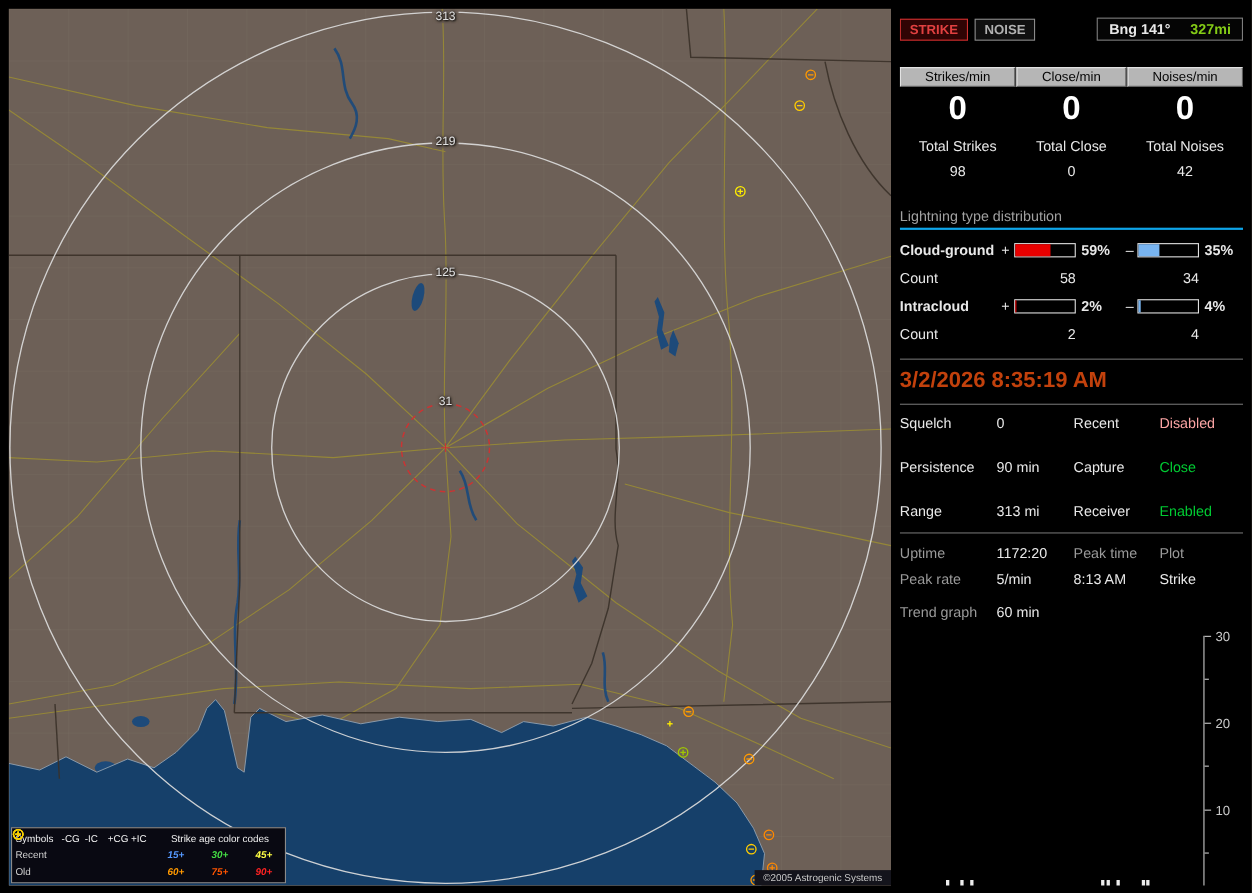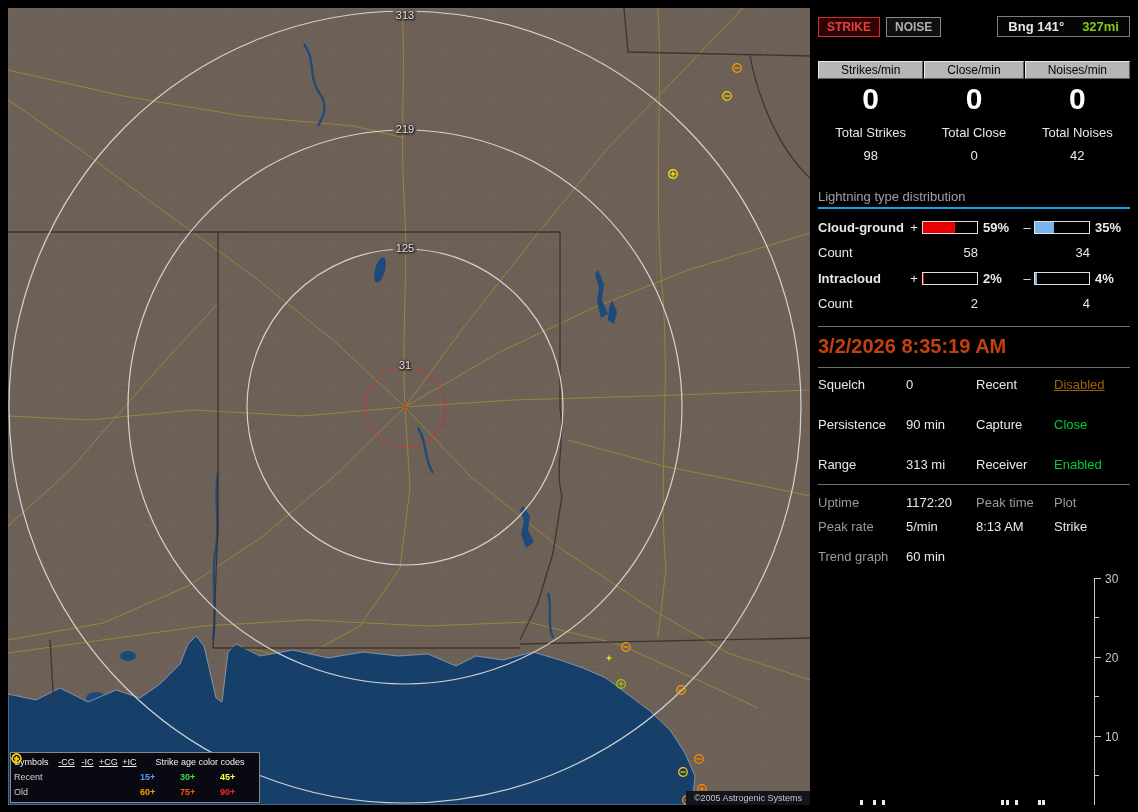--- a/index.html
+++ b/index.html
@@ -10,24 +10,24 @@
   .map svg{position:absolute;left:0;top:0;}
   .ring-label{position:absolute;transform:translateX(-50%);font-size:11px;color:#e2e2e2;line-height:11px;padding:0 3px;background:rgba(109,96,87,.88);text-shadow:0 0 3px #000,1px 1px 2px #000;}
   .rl0{left:397px;top:2px;}
   .rl1{left:397px;top:116px;}
   .rl2{left:397px;top:235px;}
   .rl3{left:397px;top:352px;}
 
   .legend{position:absolute;left:2px;top:744px;width:250px;height:51px;background:#090912;border:1px solid #8a8a8a;font-size:9px;color:#ddd;box-sizing:border-box;padding:1px 0 0 3px;}
   .lg-row{display:grid;grid-template-columns:42px 21px 21px 21px 21px 40px 40px 40px;align-items:center;height:15px;}
   .lg-head span{color:#f0f0f0;}
-  .lg-colhead{text-align:center;text-decoration:underline;}
+  .lg-colhead{text-align:left;}
   .age-head{grid-column:6/9;text-align:center;color:#f0f0f0;}
   .lg-sym{text-align:center;line-height:0;}
-  .lg-age{font-weight:bold;}
+  .lg-age{text-align:center;font-weight:bold;font-style:italic;}
   .lg-label{color:#cfcfcf;}
 
   .copyright{position:absolute;left:678px;top:783px;width:124px;height:14px;background:#14141c;color:#c8c8c8;font-size:9px;text-align:center;line-height:14px;}
 
   
   .panel{position:absolute;left:818px;top:8px;width:312px;height:797px;color:#e8e8e8;font-size:13px;overflow:hidden;}
   .top-row{display:flex;align-items:center;gap:6px;margin-top:8px;}
   .btn{font-weight:bold;font-size:12px;padding:2px 8px;cursor:pointer;font-family:inherit;}
   .btn-strike{background:#300404;border:1px solid #d03030;color:#e04040;}
   .btn-noise{background:#101010;border:1px solid #8a8a8a;color:#b0b0b0;}
@@ -350,21 +350,21 @@
     </div>
 
     <div class="dt-wrap">
       <div class="datetime">3/2/2026 8:35:19 AM</div>
     </div>
 
     <div class="status-grid">
       <span>Squelch</span>
       <span>0</span>
       <span>Recent</span>
-      <span style="color: #a16207; text-decoration: underline;">Disabled</span>
+      <span style="color: #fca5a5;">Disabled</span>
 
       <span>Persistence</span>
       <span>90 min</span>
       <span>Capture</span>
       <span style="color: rgb(0, 204, 51);">Close</span>
 
       <span>Range</span>
       <span>313 mi</span>
       <span>Receiver</span>
       <span style="color: rgb(0, 204, 51);">Enabled</span>

